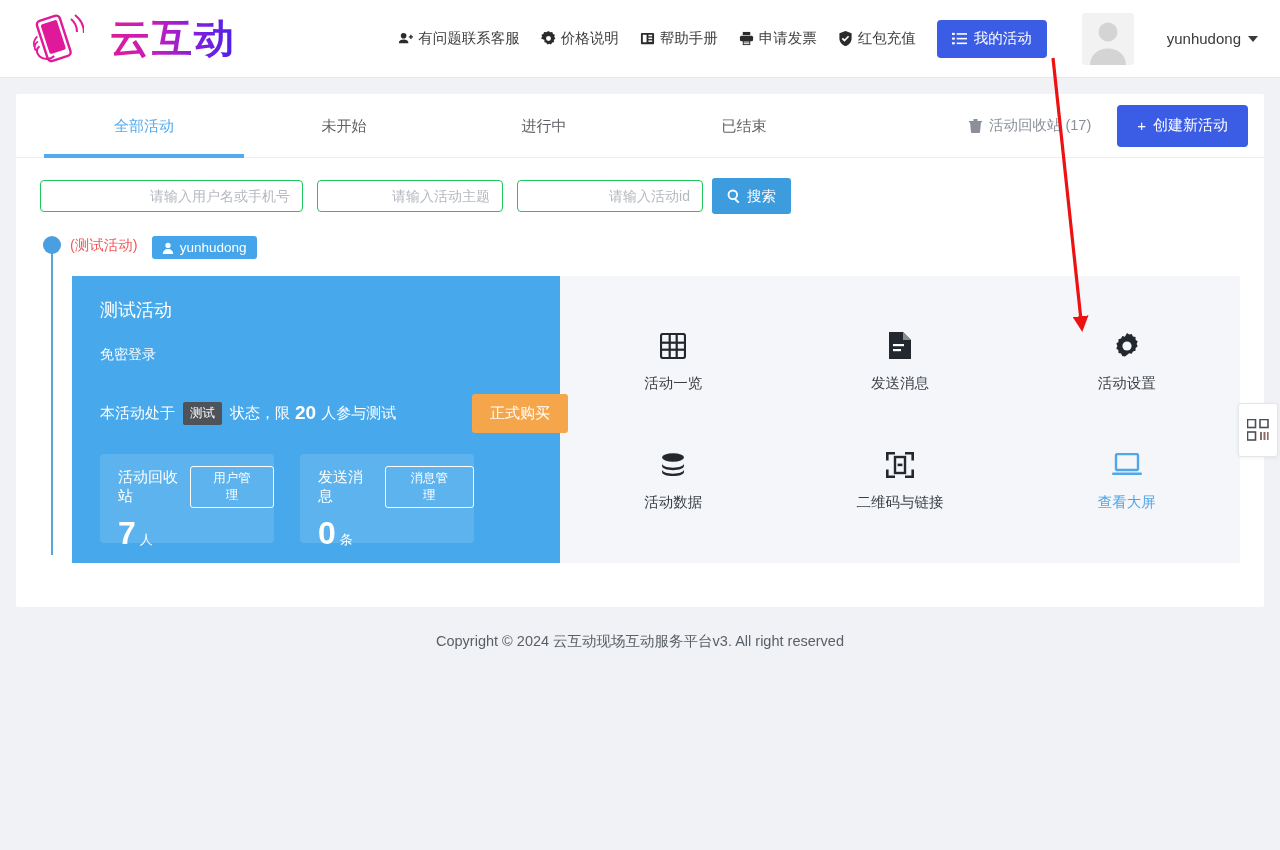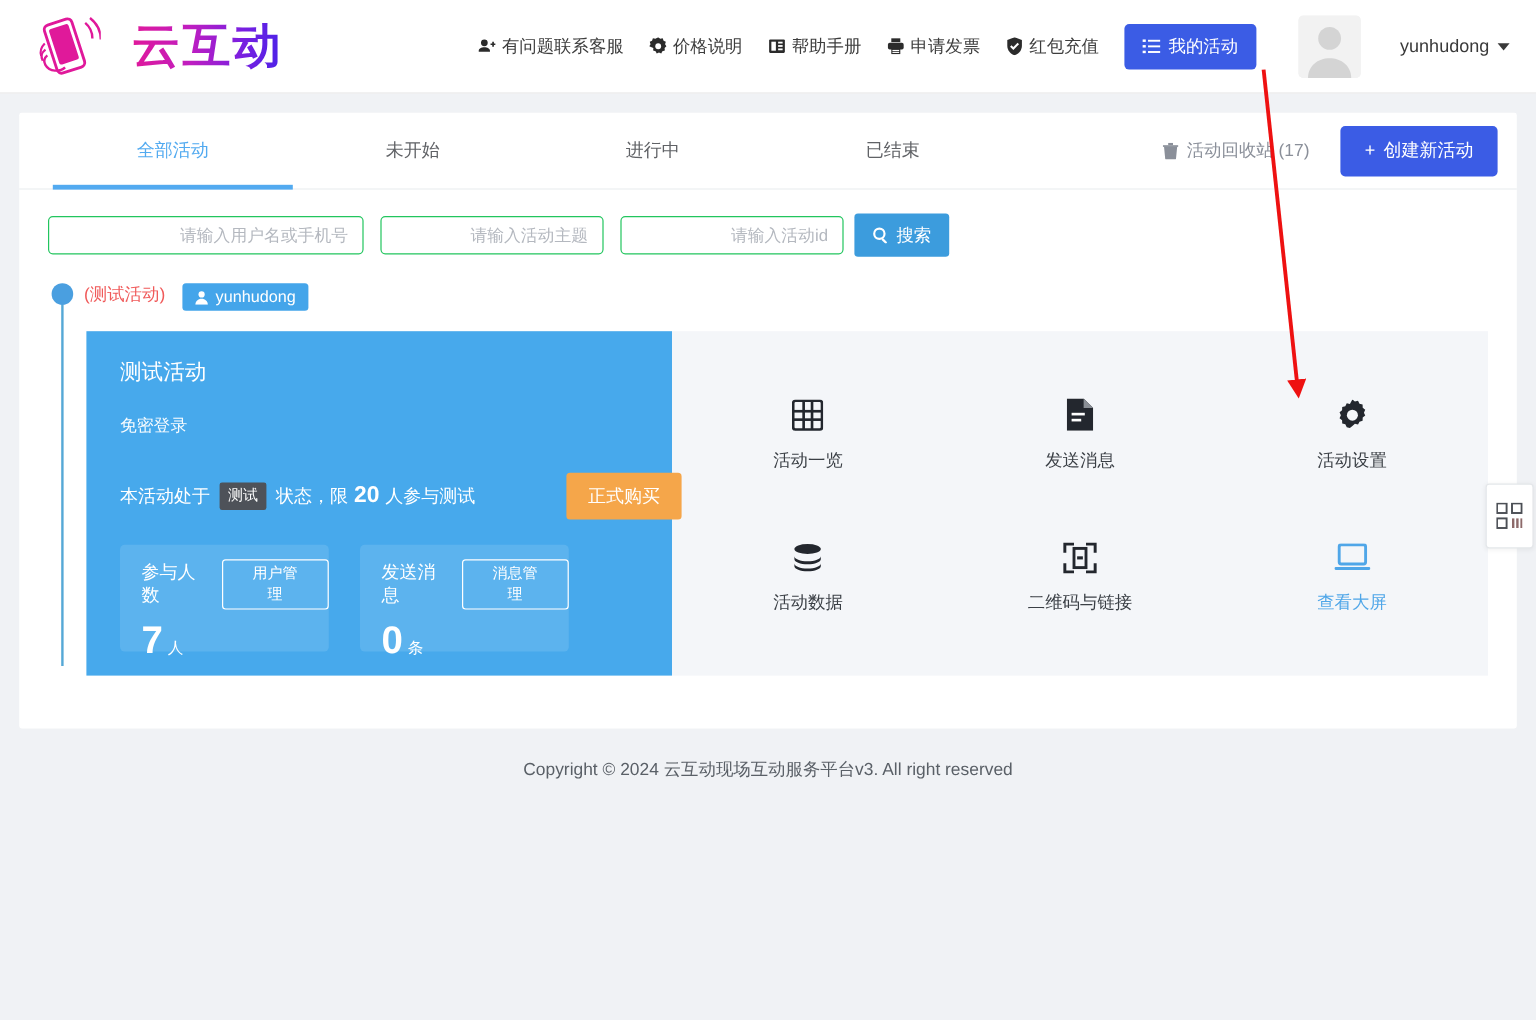--- a/index.html
+++ b/index.html
@@ -396,21 +396,21 @@
           <span class="status-badge">测试</span>
           <span>状态，限</span>
           <span class="status-num">20</span>
           <span>人参与测试</span>
           <button class="btn-buy">正式购买</button>
         </div>
 
         <div class="stats">
           <div class="stat-box">
             <div class="stat-head">
-              <span class="stat-label">参与人数</span>
+              <span class="stat-label">活动回收站</span>
               <button class="stat-btn">用户管理</button>
             </div>
             <div class="stat-value">
               <span class="stat-num">7</span>
               <span class="stat-unit">人</span>
             </div>
           </div>
 
           <div class="stat-box">
             <div class="stat-head">

